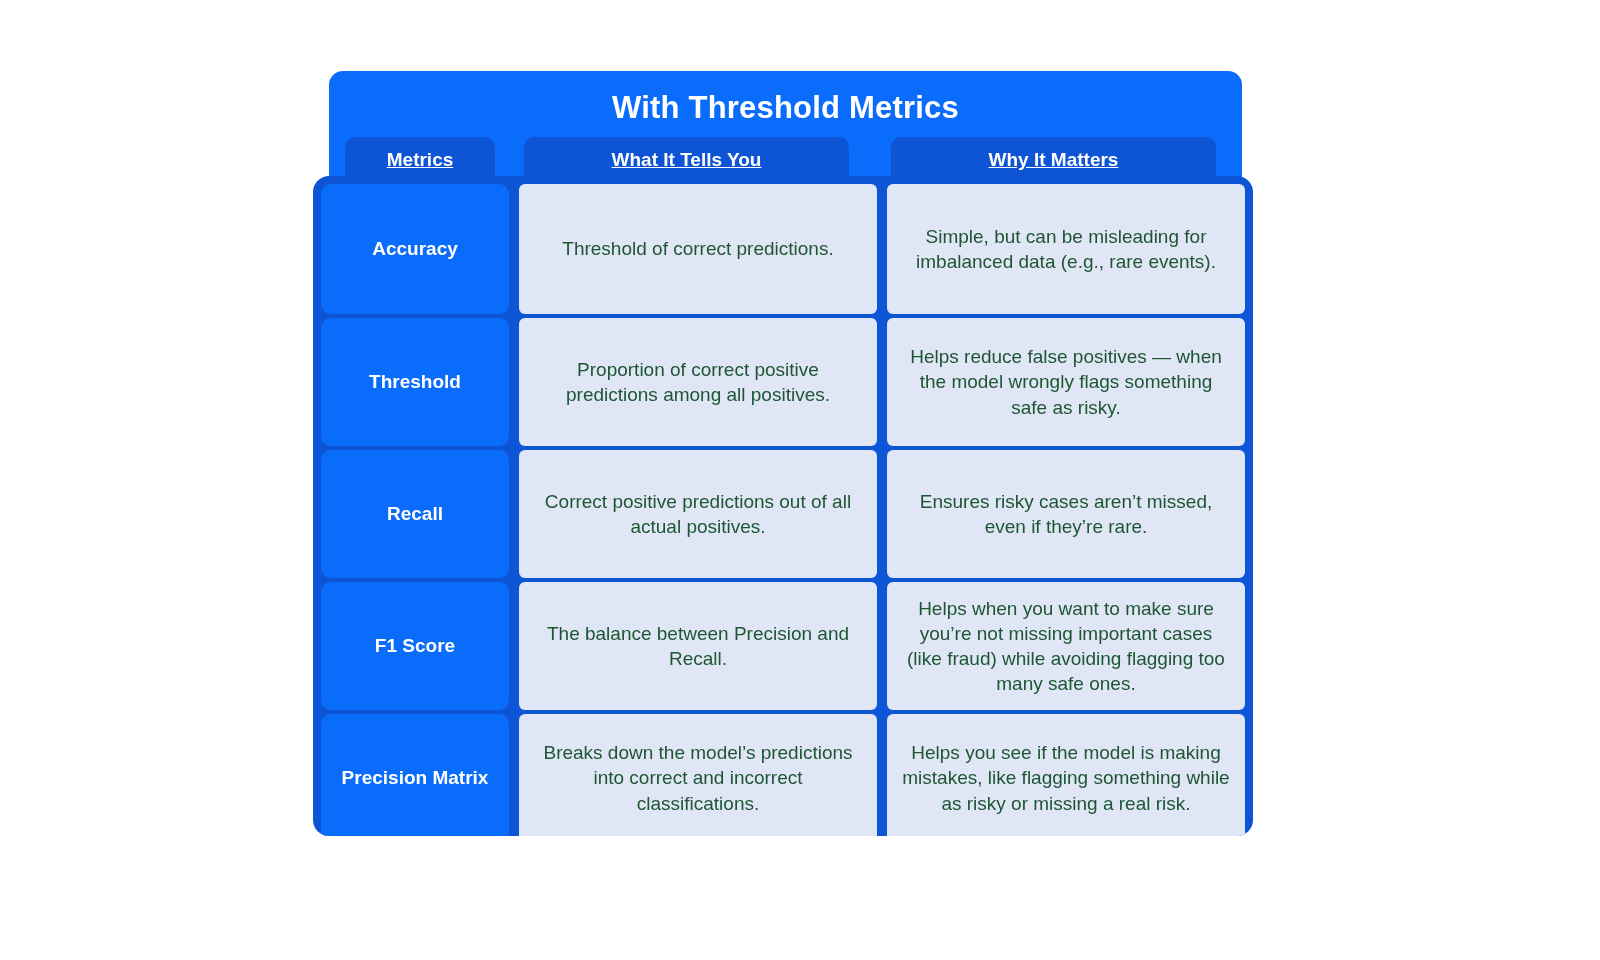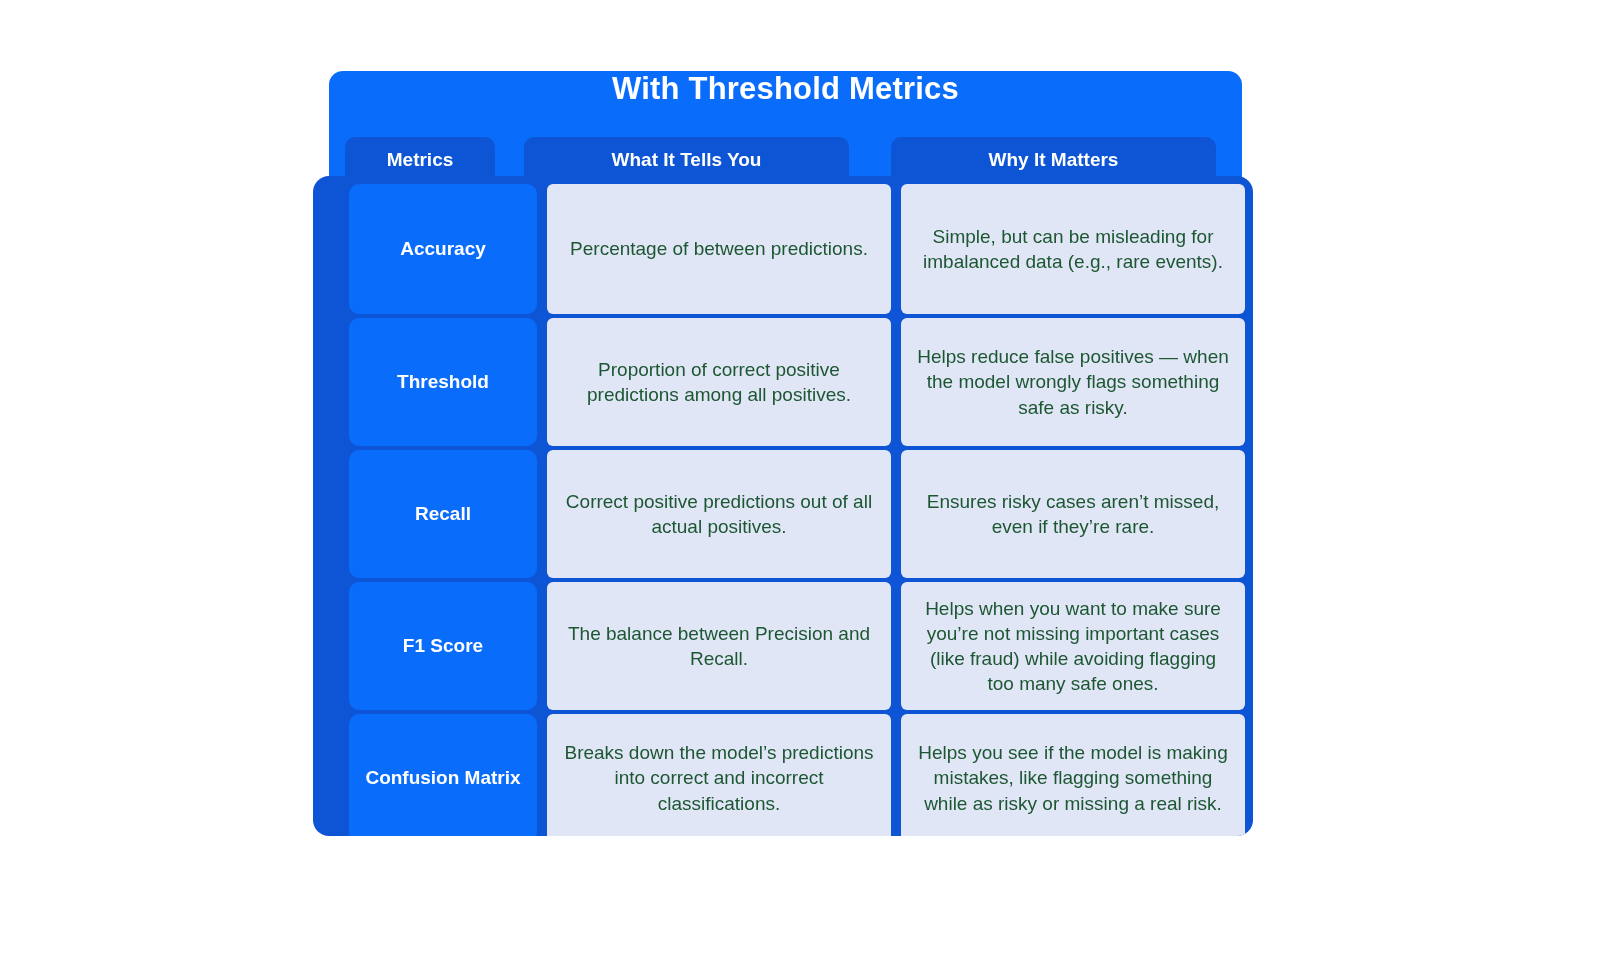--- a/index.html
+++ b/index.html
@@ -30,20 +30,21 @@
     border-radius: 14px 14px 0 0;
     box-sizing: border-box;
   }
 
   .title-text {
     position: absolute;
     left: 0;
     top: 0;
     width: 913px;
     text-align: center;
+    padding-top: 19px;
     color: #ffffff;
     font-size: 31px;
     font-weight: bold;
     letter-spacing: 0.2px;
     font-family: "Liberation Sans", sans-serif;
   }
 
   
   .header-tabs {
     position: absolute;
@@ -60,20 +61,21 @@
     background: #0d55d5;
     border-radius: 10px 10px 0 0;
     color: #ffffff;
     font-size: 19px;
     font-weight: bold;
     display: flex;
     align-items: center;
     justify-content: center;
     height: 46px;
     font-family: "Liberation Sans", sans-serif;
+    text-decoration: underline;
   }
 
   .head-cell.c0 { width: 150px; margin-left: 16px; }
   .head-cell.c1 { width: 325px; margin-left: 29px; }
   .head-cell.c2 { width: 325px; margin-left: 42px; }
 
   
   .table-card {
     position: absolute;
     left: 313px;
@@ -108,21 +110,20 @@
     font-size: 19px;
     font-weight: bold;
     display: flex;
     align-items: center;
     justify-content: center;
     text-align: center;
     line-height: 1.3;
     padding: 6px 8px;
     box-sizing: border-box;
     font-family: "Liberation Sans", sans-serif;
-    margin-left: 28px;
   }
 
   .cell-text {
     flex: 1 1 0;
     background: #e1e6f7;
     border-radius: 6px;
     color: #1d5732;
     font-size: 19px;
     font-weight: normal;
     display: flex;
@@ -154,21 +155,21 @@
     <div class="head-cell c0">Metrics</div>
     <div class="head-cell c1">What It Tells You</div>
     <div class="head-cell c2">Why It Matters</div>
   </div>
 
   <div class="table-card">
     <div class="rows">
 
       <div class="row r0">
         <div class="cell-metric">Accuracy</div>
-        <div class="cell-text">Percentage of between predictions.</div>
+        <div class="cell-text">Threshold of correct predictions.</div>
         <div class="cell-text">Simple, but can be misleading for imbalanced data (e.g., rare events).</div>
       </div>
 
       <div class="row r1">
         <div class="cell-metric">Threshold</div>
         <div class="cell-text">Proportion of correct positive predictions among all positives.</div>
         <div class="cell-text">Helps reduce false positives — when the model wrongly flags something safe as risky.</div>
       </div>
 
       <div class="row r2">
@@ -177,21 +178,21 @@
         <div class="cell-text">Ensures risky cases aren’t missed, even if they’re rare.</div>
       </div>
 
       <div class="row r3">
         <div class="cell-metric">F1 Score</div>
         <div class="cell-text">The balance between Precision and Recall.</div>
         <div class="cell-text">Helps when you want to make sure you’re not missing important cases (like fraud) while avoiding flagging too many safe ones.</div>
       </div>
 
       <div class="row r4">
-        <div class="cell-metric">Confusion Matrix</div>
+        <div class="cell-metric">Precision Matrix</div>
         <div class="cell-text">Breaks down the model’s predictions into correct and incorrect classifications.</div>
         <div class="cell-text">Helps you see if the model is making mistakes, like flagging something while as risky or missing a real risk.</div>
       </div>
 
     </div>
   </div>
 
 </div>
 
 </body></html>

